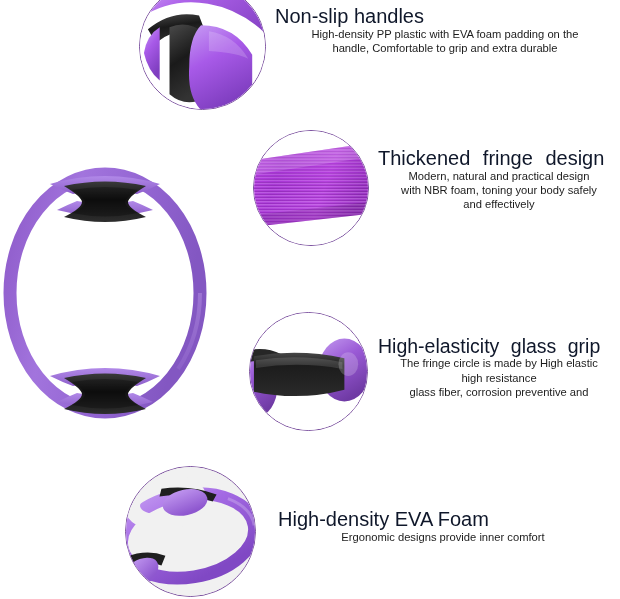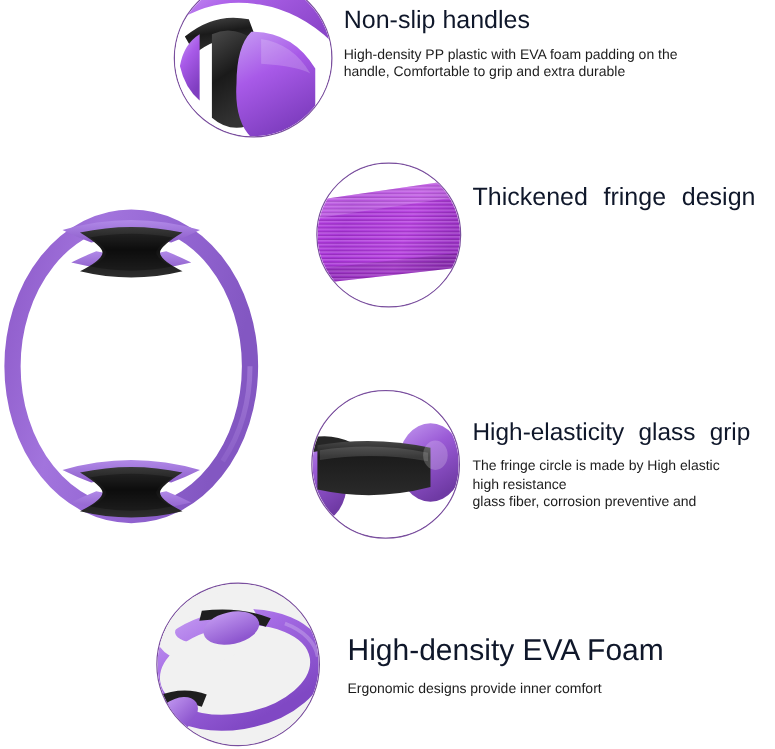--- a/index.html
+++ b/index.html
@@ -44,21 +44,22 @@
     color: #0f172a;
     font-weight: 400;
     line-height: 1.04;
     white-space: nowrap;
   }
   .f-body {
     color: #1c1c1c;
     font-size: 11.2px;
     line-height: 1.28;
     font-weight: 400;
-    margin-top: 10px;
+    margin-top: 0;
+    text-align: center;
   }
   .f-body div { white-space: nowrap; }
 
   
   #feature-1 { left: 0; top: 0; width: 620px; height: 120px; }
   #circle-1 { left: 139px; top: -17px; width: 127px; height: 127px; }
   #text-1   { left: 275px; top: 6px; width: 340px; }
   #text-1 .f-title { font-size: 20px; }
 
   
@@ -70,21 +71,21 @@
   
   #feature-3 { left: 0; top: 0; width: 620px; height: 450px; }
   #circle-3 { left: 249px; top: 312px; width: 119px; height: 119px; }
   #text-3   { left: 378px; top: 336px; width: 242px; }
   #text-3 .f-title { font-size: 19.5px; word-spacing: 6px; }
 
   
   #feature-4 { left: 0; top: 0; width: 620px; height: 599px; }
   #circle-4 { left: 125px; top: 466px; width: 131px; height: 131px; background: #f1f1f1; }
   #text-4   { left: 278px; top: 509px; width: 330px; }
-  #text-4 .f-title { font-size: 24px; }
+  #text-4 .f-title { font-size: 20px; }
 
   .circle svg, #hero-ring svg { display: block; width: 100%; height: 100%; }
 </style>
 </head>
 <body>
 
 <div id="hero-ring">
   <svg viewBox="0 0 206 254" xmlns="http://www.w3.org/2000/svg">
     <defs>
       <linearGradient id="ringGrad" x1="0" y1="0" x2="1" y2="0.3">
@@ -183,20 +184,25 @@
       </defs>
       <rect width="116" height="116" fill="#ffffff"></rect>
       <path d="M-4 30 L120 12 L120 84 L-4 98 Z" fill="url(#c2grad)"></path>
       <path d="M-4 30 L120 12 L120 84 L-4 98 Z" fill="url(#ribs)"></path>
       <path d="M-4 30 L120 12 L120 26 L-4 45 Z" fill="#ffffff" opacity="0.16"></path>
       <path d="M-4 86 L120 72 L120 84 L-4 98 Z" fill="#000000" opacity="0.10"></path>
     </svg>
   </div>
   <div class="text-col" id="text-2">
     <div class="f-title">Thickened  fringe  design</div>
+    <div class="f-body">
+      <div>Modern, natural and practical design</div>
+      <div>with NBR foam, toning your body safely</div>
+      <div>and effectively</div>
+    </div>
   </div>
 </div>
 
 <div class="feature" id="feature-3">
   <div class="circle" id="circle-3">
     <svg viewBox="0 0 119 119" xmlns="http://www.w3.org/2000/svg">
       <defs>
         <linearGradient id="c3pad" x1="0" y1="0" x2="0.5" y2="1">
           <stop offset="0%" stop-color="#c49bf0"></stop>
           <stop offset="45%" stop-color="#9a5ad6"></stop>

